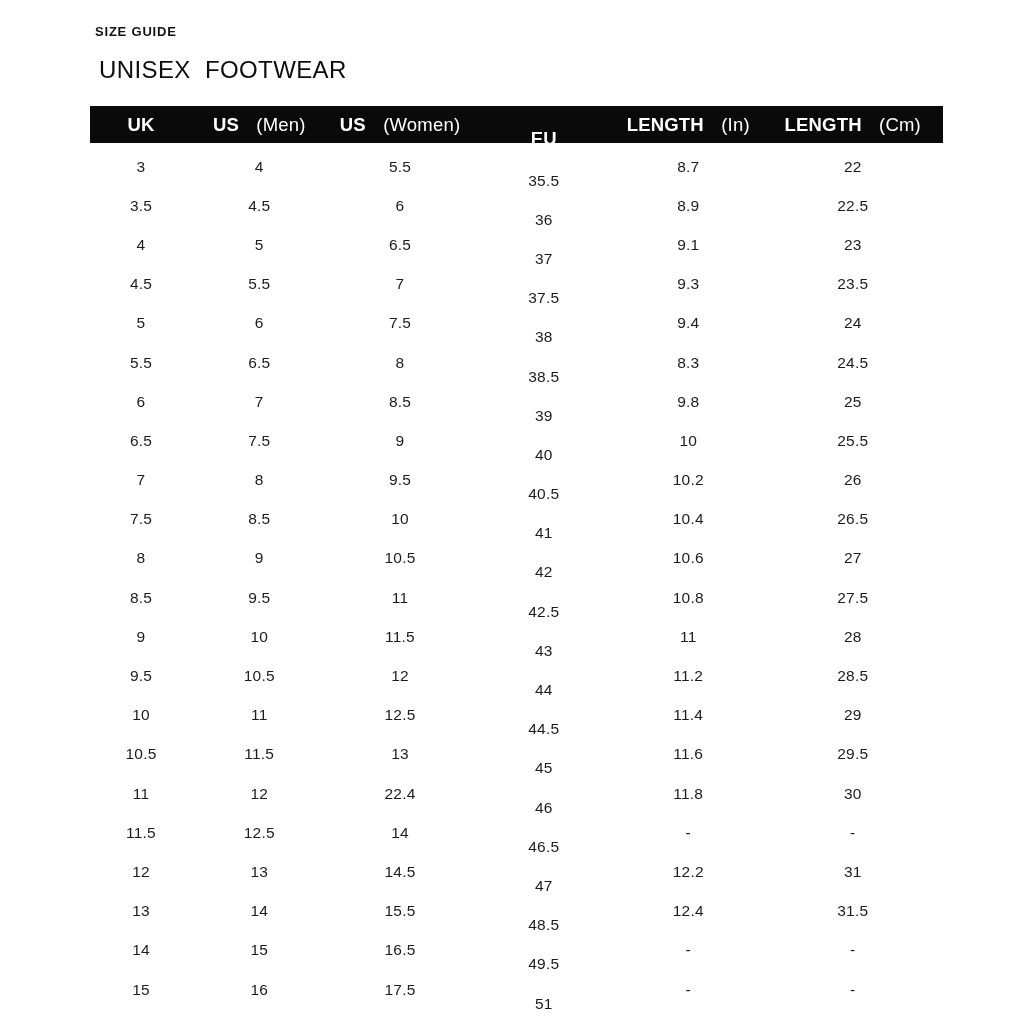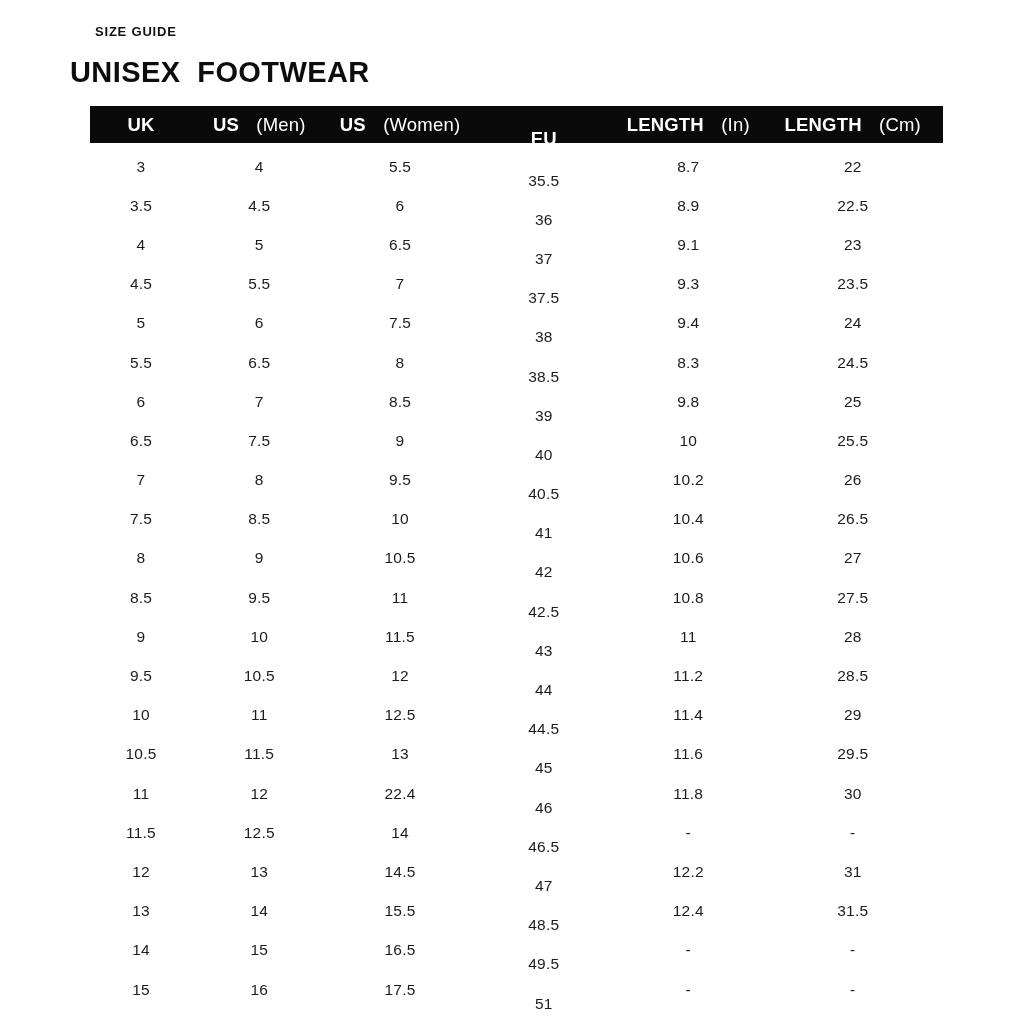--- a/index.html
+++ b/index.html
@@ -19,25 +19,25 @@
     left: 87px;
     top: 24px;
     font-size: 13px;
     font-weight: 700;
     letter-spacing: 0.8px;
     color: #121212;
     margin-left: 8px;
   }
   .title {
     position: absolute;
-    left: 70px;
+    left: 99px;
     top: 56px;
     margin: 0;
-    font-size: 29px;
-    font-weight: 700;
+    font-size: 24px;
+    font-weight: 400;
     letter-spacing: 0.4px;
     color: #0d0d0d;
     white-space: pre; 
   }
   .size-table {
     position: absolute;
     left: 90px;
     top: 106px;
     width: 853px;
   }

